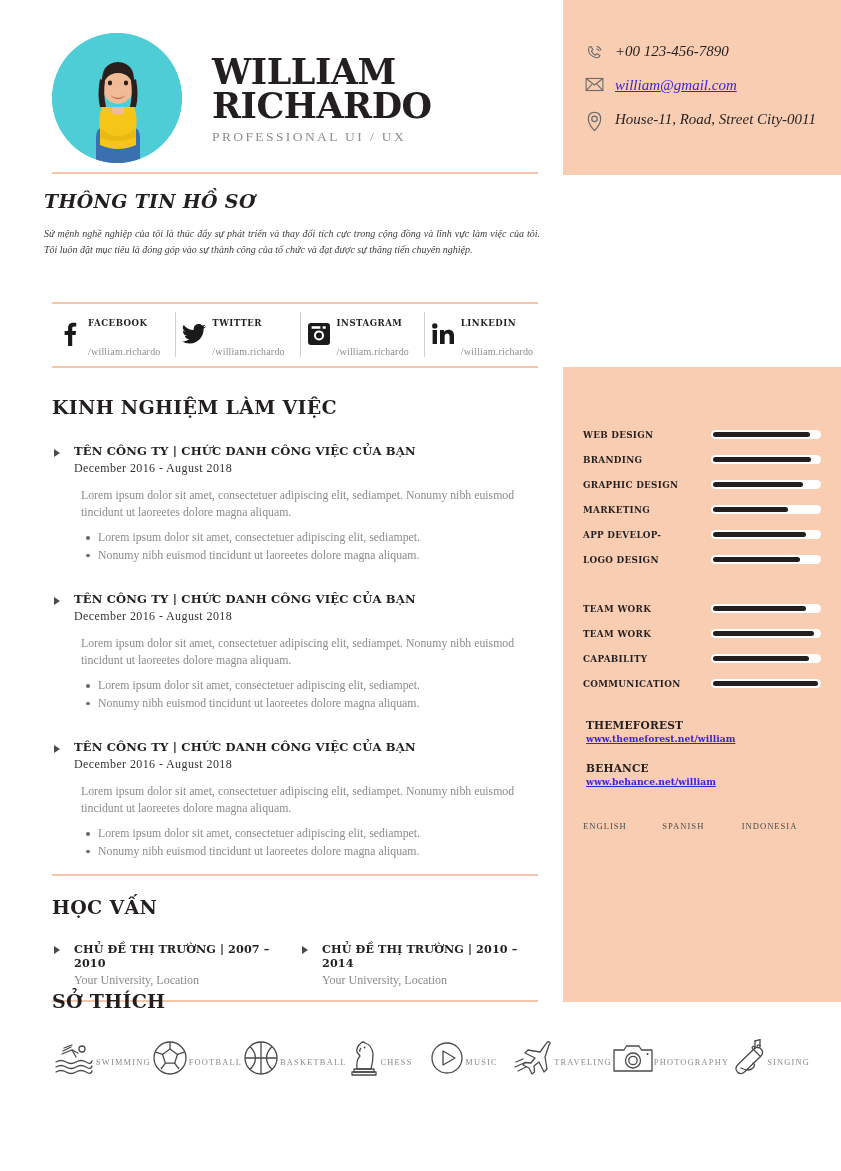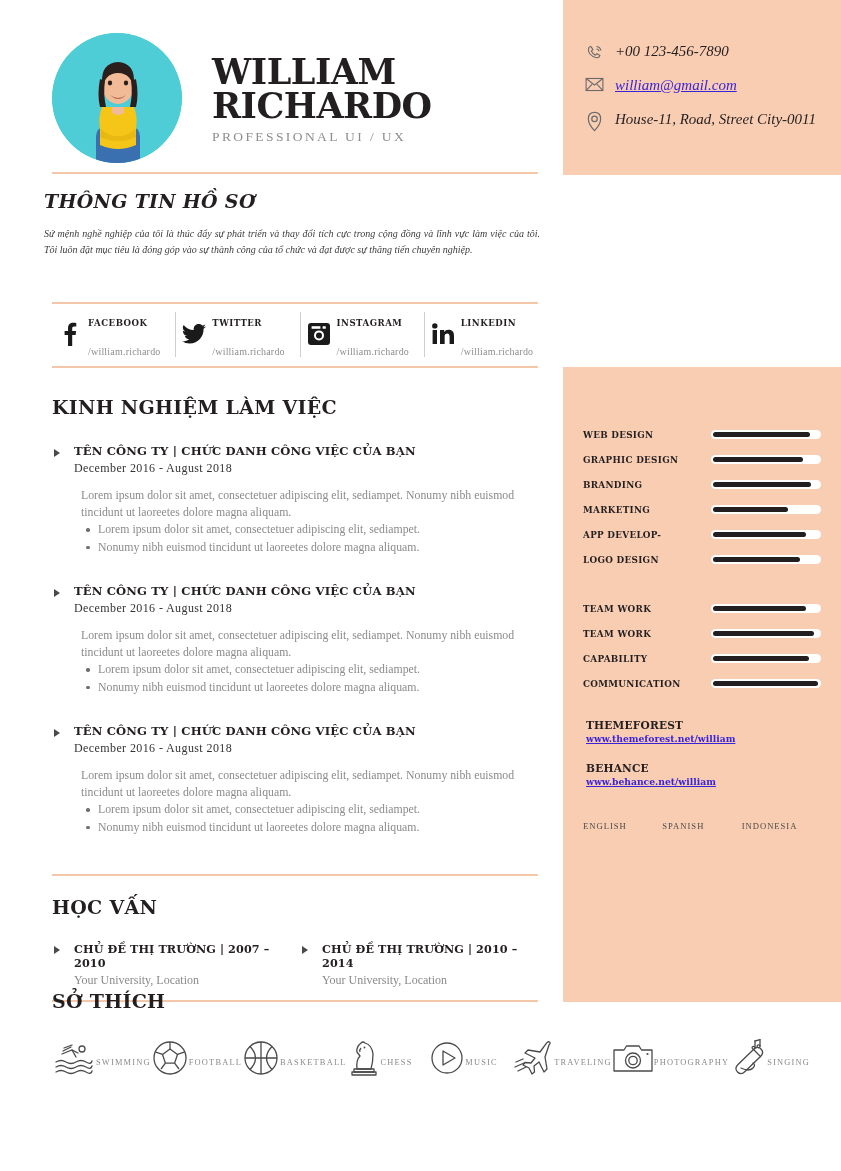--- a/index.html
+++ b/index.html
@@ -112,21 +112,21 @@
   }
   .exp-title {
     font-family: "DejaVu Serif", serif; font-weight: 700;
     font-size: 11.6px; letter-spacing: 0.15px; color: #231f20;
   }
   .exp-date { font-size: 12px; color: #333; margin-top: 3px; letter-spacing: .4px; }
   .exp-desc {
     margin-top: 11px; margin-left: 7px;
     font-size: 11.8px; line-height: 1.45; color: #8b8b8b;
   }
-  .exp-bullets { margin-top: 0; margin-left: 12px; list-style: none; }
+  .exp-bullets { margin-top: 8px; margin-left: 12px; list-style: none; }
   .exp-bullets li {
     font-size: 11.8px; line-height: 1.48; color: #8b8b8b;
     position: relative; padding-left: 12px;
   }
   .exp-bullets li:before {
     content: ""; position: absolute; left: 0; top: 7px;
     width: 3.5px; height: 3.5px; border-radius: 50%; background: #6d6d6d;
   }
 
   
@@ -493,29 +493,29 @@
   <div class="side">
 
     <div class="skill-list">
       <div class="skill-row">
         <span class="skill-label">WEB DESIGN</span>
         <span class="bar">
             <i style="width: calc(92% - 4px);"></i>
           </span>
       </div>
       <div class="skill-row">
+        <span class="skill-label">BRANDING</span>
+        <span class="bar">
+            <i style="width: calc(93% - 4px);"></i>
+          </span>
+      </div>
+      <div class="skill-row">
         <span class="skill-label">GRAPHIC DESIGN</span>
         <span class="bar">
             <i style="width: calc(85% - 4px);"></i>
-          </span>
-      </div>
-      <div class="skill-row">
-        <span class="skill-label">BRANDING</span>
-        <span class="bar">
-            <i style="width: calc(93% - 4px);"></i>
           </span>
       </div>
       <div class="skill-row">
         <span class="skill-label">MARKETING</span>
         <span class="bar">
             <i style="width: calc(72% - 4px);"></i>
           </span>
       </div>
       <div class="skill-row">
         <span class="skill-label">APP DEVELOP-</span>

